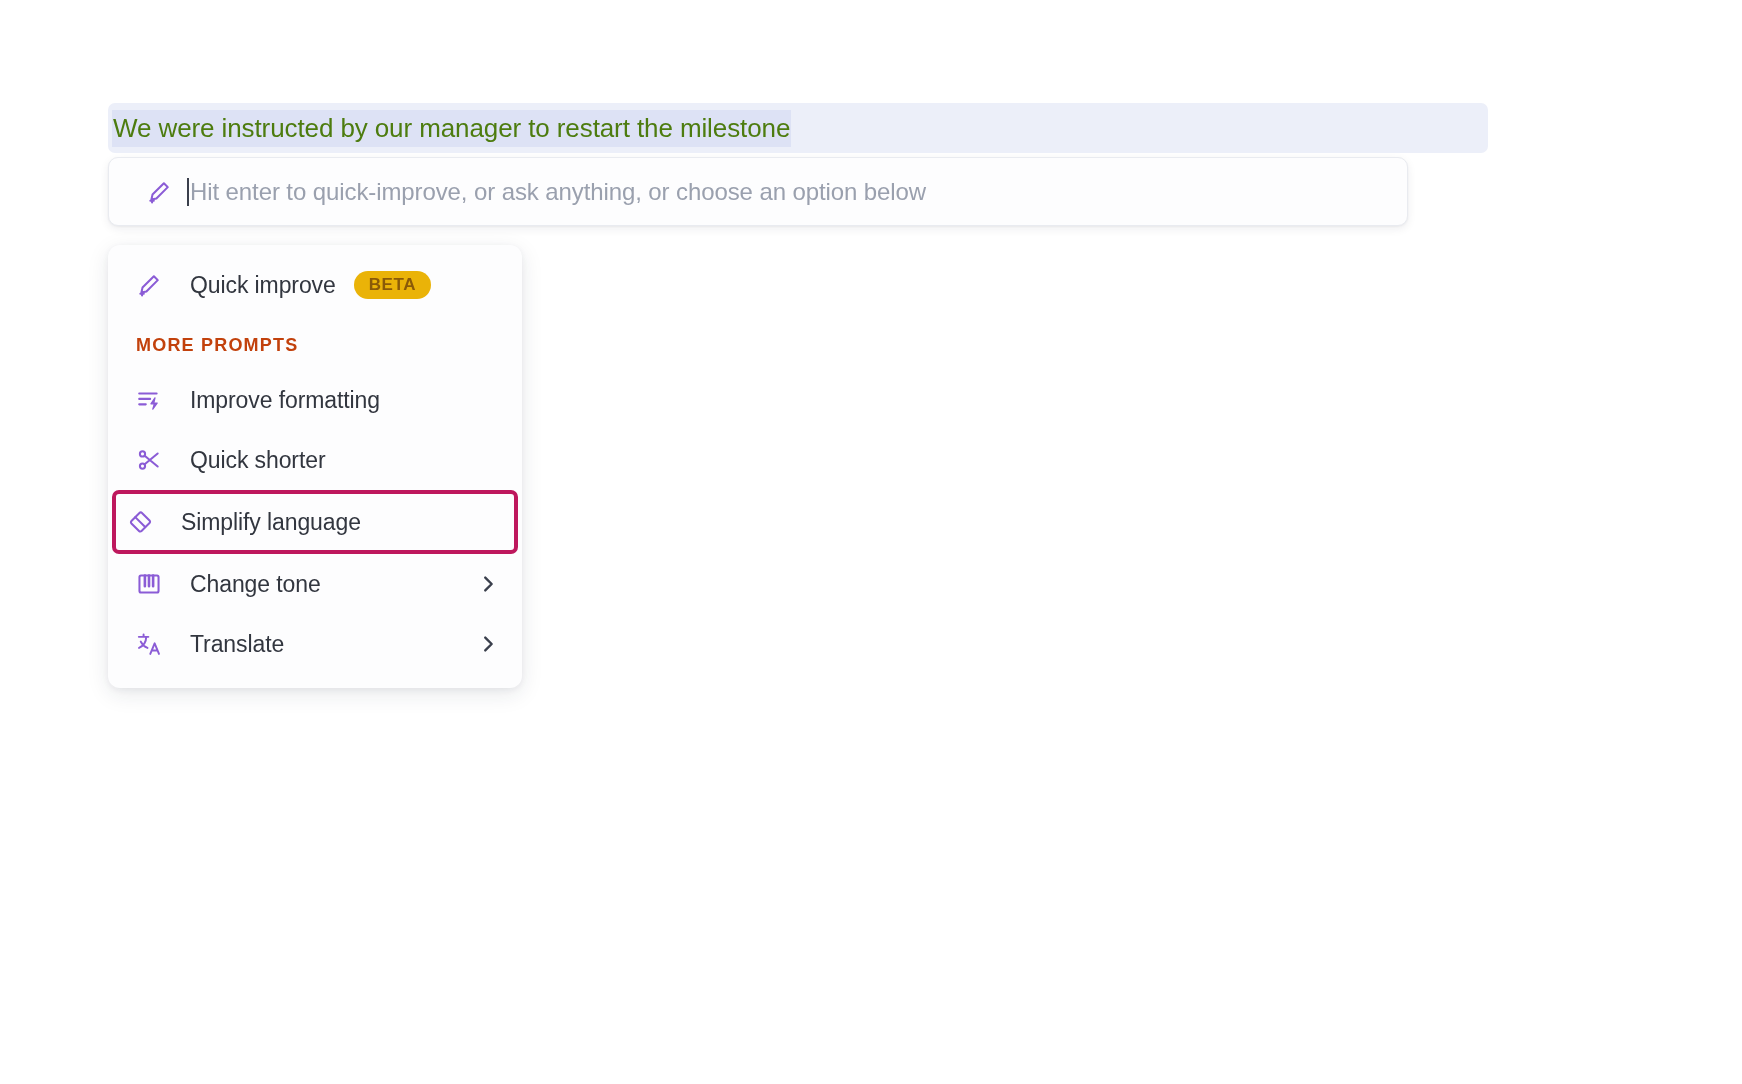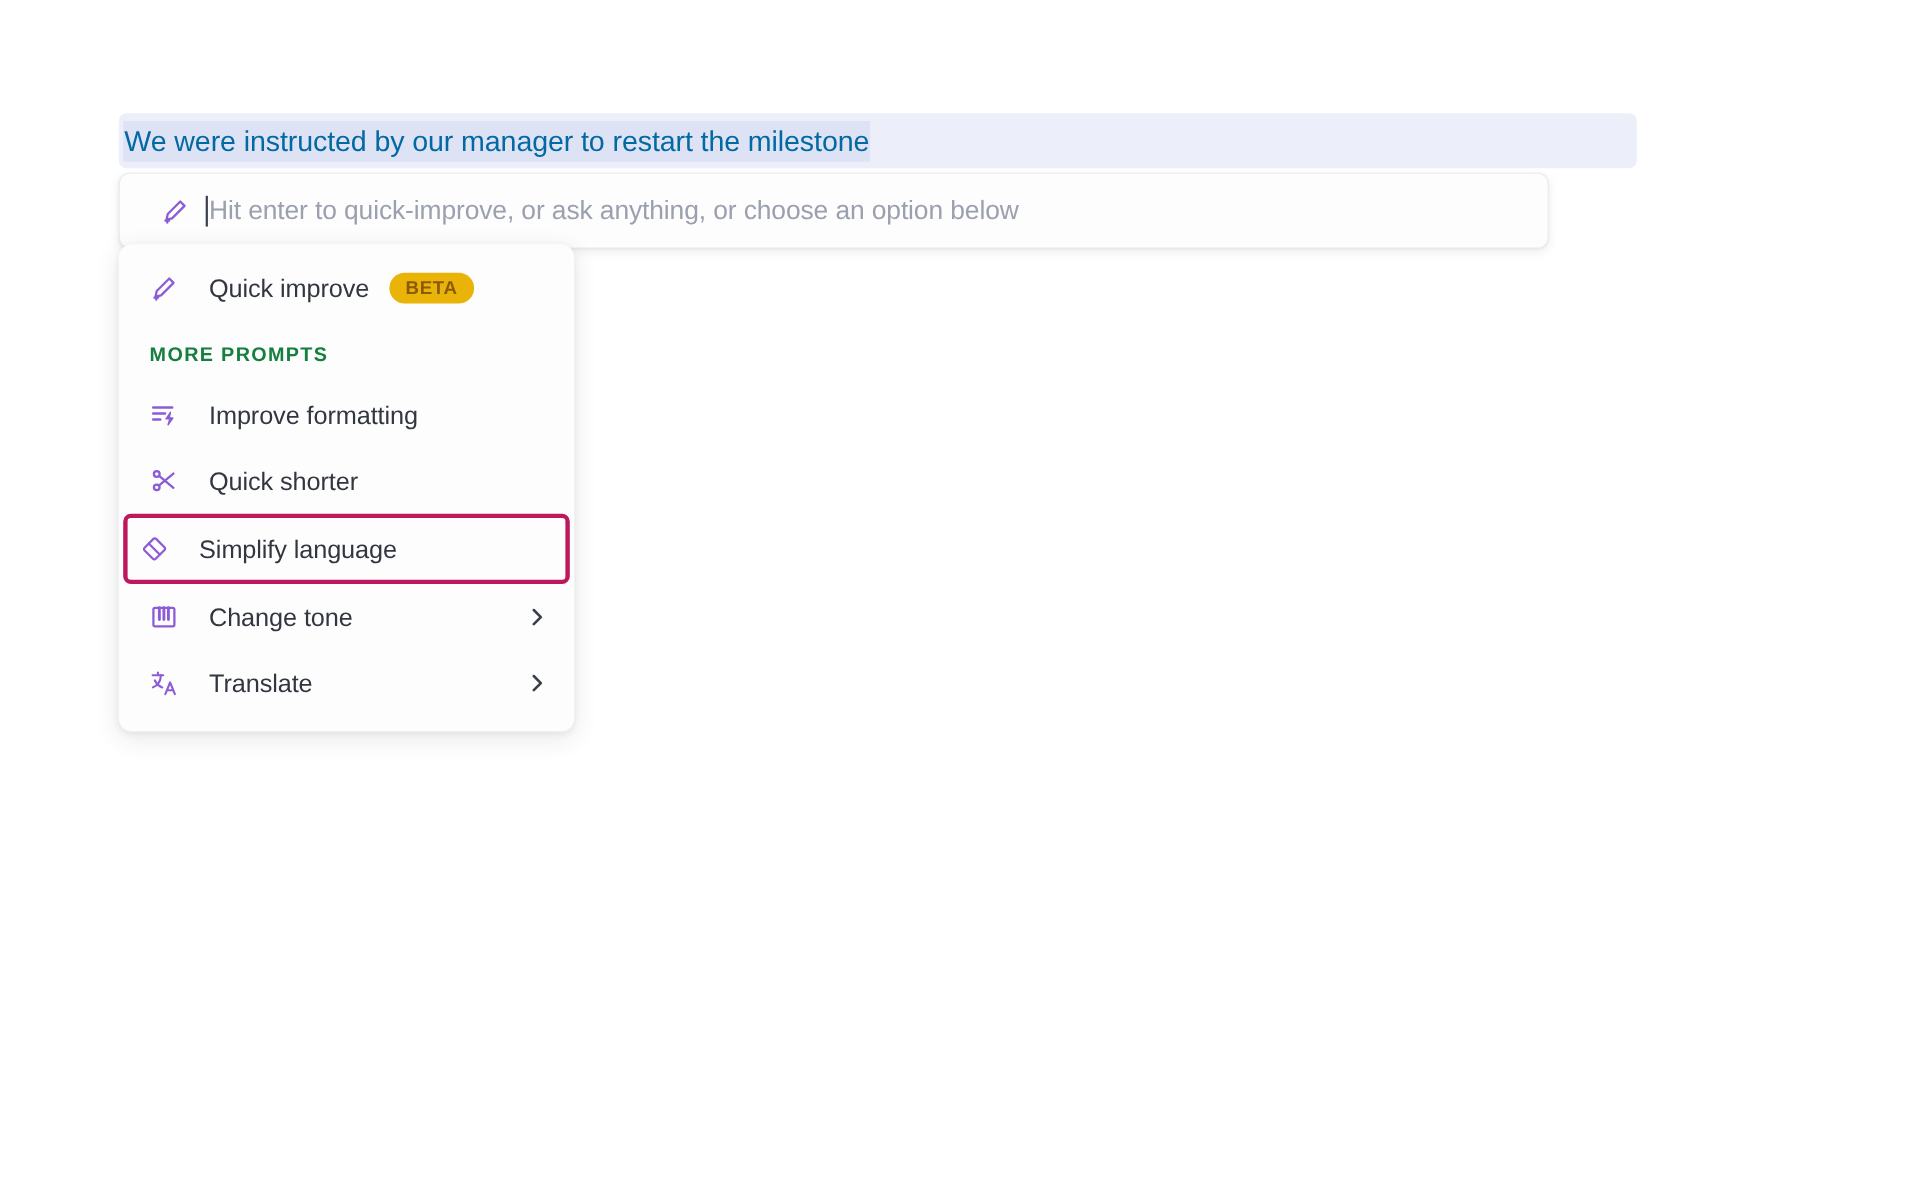--- a/index.html
+++ b/index.html
@@ -26,21 +26,21 @@
     background: #eceff9;
     border-radius: 7px;
     display: flex;
     align-items: center;
     box-sizing: border-box;
     padding-left: 4px;
   }
   #doc-text-bar .sel {
     font-size: 26px;
     line-height: 34px;
-    color: #0369a1;
+    color: #4d7c0f;
     background: #dde2f5;
     letter-spacing: -0.1px;
     padding: 1px 1px 2px 1px;
     white-space: nowrap;
   }
 
   
   #prompt-input-box {
     position: absolute;
     left: 108px;
@@ -76,21 +76,21 @@
     font-size: 24px;
     color: #9aa0ae;
     letter-spacing: -0.1px;
     white-space: nowrap;
   }
 
   
   #prompt-menu {
     position: absolute;
     left: 108px;
-    top: 222px;
+    top: 245px;
     width: 414px;
     background: #fdfdfe;
     border-radius: 12px;
     box-shadow: 0 6px 22px rgba(30,35,60,0.10), 0 2px 6px rgba(30,35,60,0.06);
     padding: 10px 0 14px 0;
     box-sizing: border-box;
   }
 
   .menu-row {
     display: flex;
@@ -133,21 +133,21 @@
     letter-spacing: 0.6px;
     border-radius: 14px;
     padding: 5px 15px 6px 15px;
     line-height: 1;
     white-space: nowrap;
   }
 
   #more-prompts-header {
     font-size: 18px;
     font-weight: bold;
-    color: #15803d;
+    color: #c2410c;
     letter-spacing: 1.2px;
     padding: 20px 0 14px 28px;
   }
 
   
   .menu-row.highlighted {
     border: 4px solid #be185d;
     border-radius: 7px;
     height: 64px;
     margin: 0 4px;

